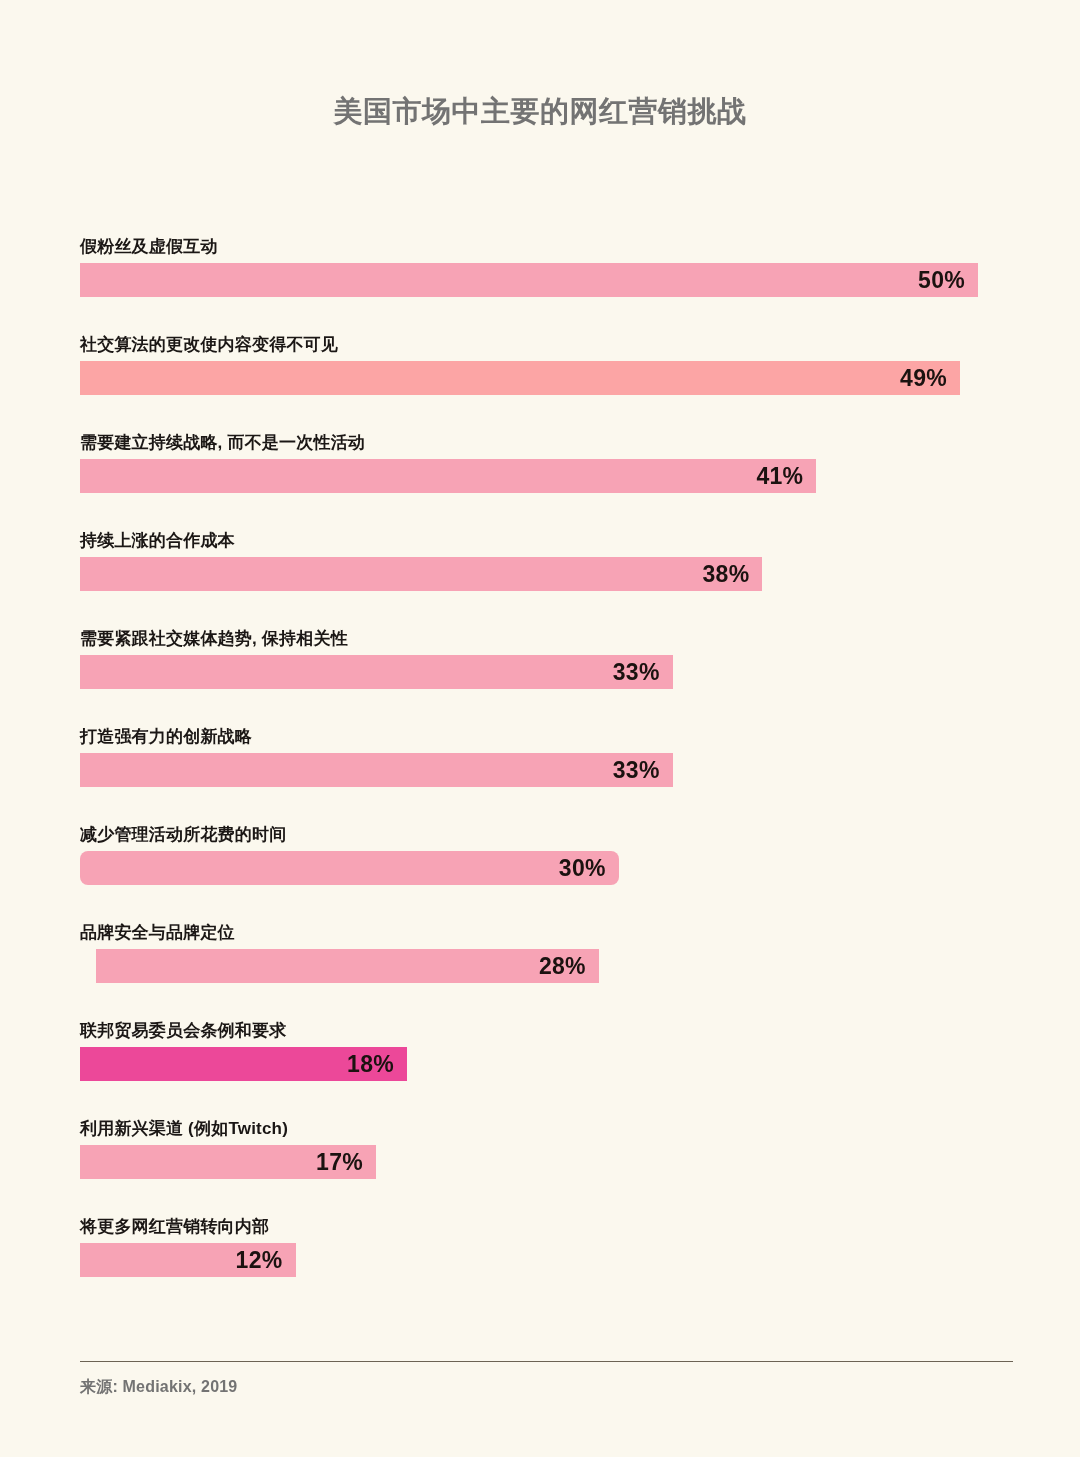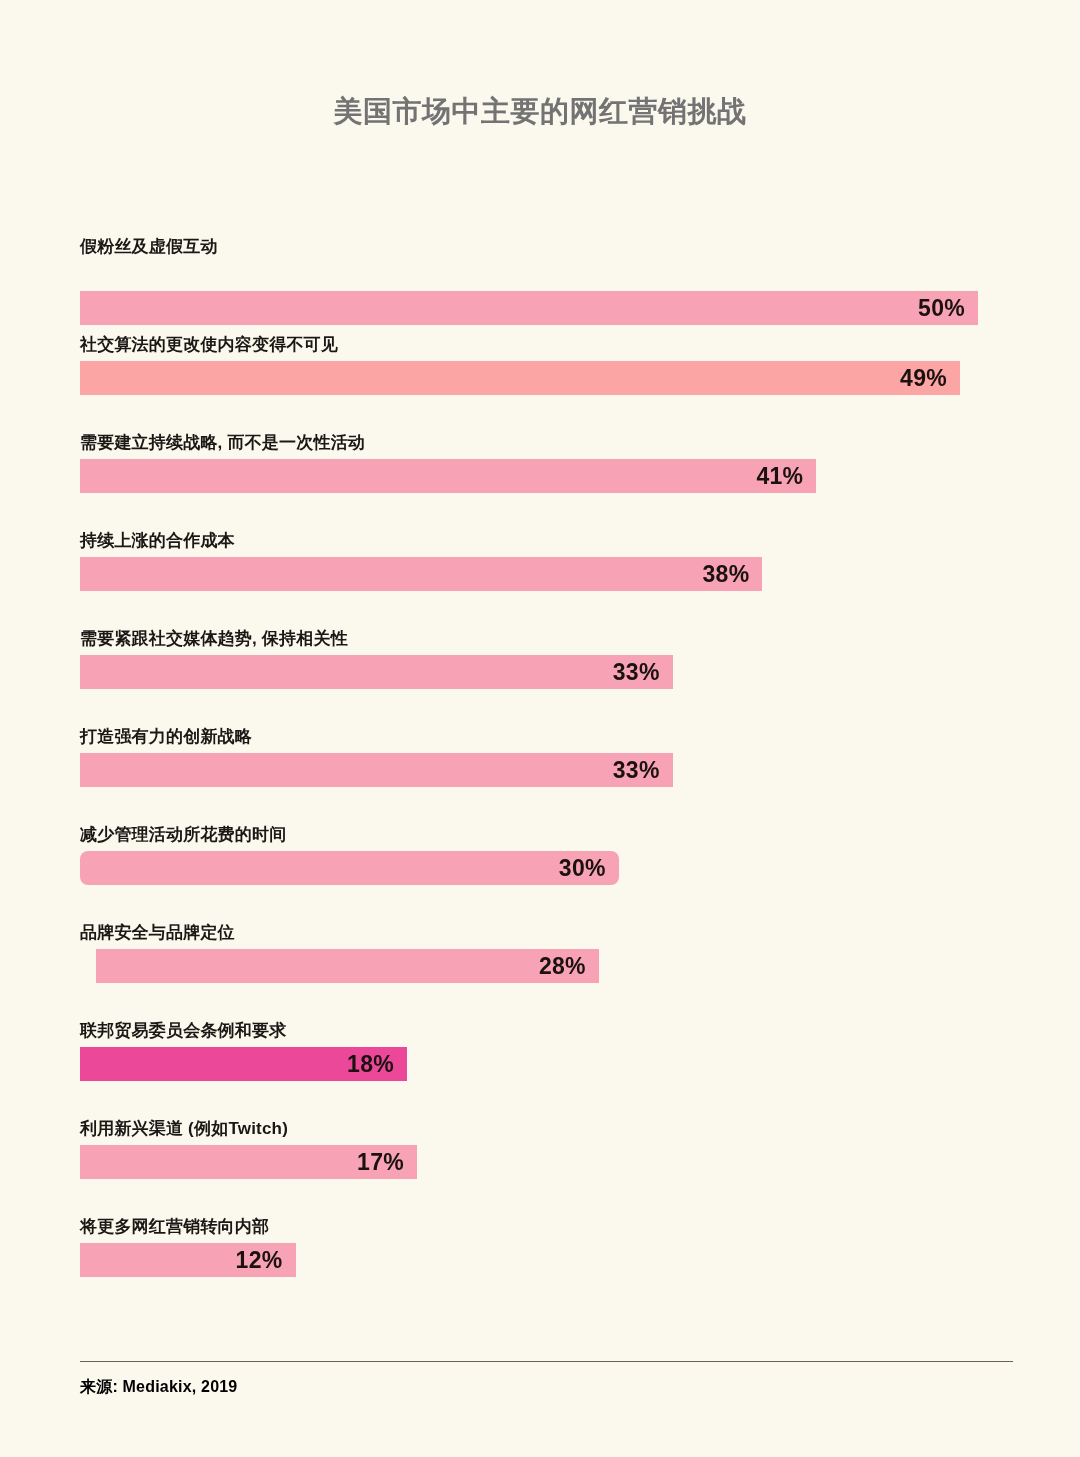--- a/index.html
+++ b/index.html
@@ -82,36 +82,36 @@
     width: 933px;
     height: 1px;
     background: #6c6354;
   }
   .source {
     position: absolute;
     left: 80px;
     top: 1377px;
     font-size: 16px;
     font-weight: bold;
-    color: #000000;
+    color: #737373;
     letter-spacing: 0.2px;
   }
 </style>
 </head>
 <body>
 
 <div class="page">
 
   <div class="chart-title">美国市场中主要的网红营销挑战</div>
 
   <div class="bars">
       <div class="bar-row">
         <div class="bar-label">假粉丝及虚假互动</div>
         <div class="bar-track">
-          <div class="bar-fill" style="width: 898px; background: rgb(247, 163, 181); margin-top: 28px;">
+          <div class="bar-fill" style="width: 898px; background: rgb(247, 163, 181);">
             <span class="bar-value">50%</span>
           </div>
         </div>
       </div>
       <div class="bar-row">
         <div class="bar-label">社交算法的更改使内容变得不可见</div>
         <div class="bar-track">
           <div class="bar-fill" style="width: 880.04px; background: #fca5a5;">
             <span class="bar-value">49%</span>
           </div>
@@ -169,21 +169,21 @@
         <div class="bar-label">联邦贸易委员会条例和要求</div>
         <div class="bar-track">
           <div class="bar-fill" style="width: 327px; background: #ec4899;">
             <span class="bar-value">18%</span>
           </div>
         </div>
       </div>
       <div class="bar-row">
         <div class="bar-label">利用新兴渠道 (例如Twitch)</div>
         <div class="bar-track">
-          <div class="bar-fill" style="width: 337px; background: rgb(247, 163, 181);">
+          <div class="bar-fill" style="width: 296px; background: rgb(247, 163, 181);">
             <span class="bar-value">17%</span>
           </div>
         </div>
       </div>
       <div class="bar-row">
         <div class="bar-label">将更多网红营销转向内部</div>
         <div class="bar-track">
           <div class="bar-fill" style="width: 215.52px; background: rgb(247, 163, 181); text-align: center;">
             <span class="bar-value">12%</span>
           </div>

